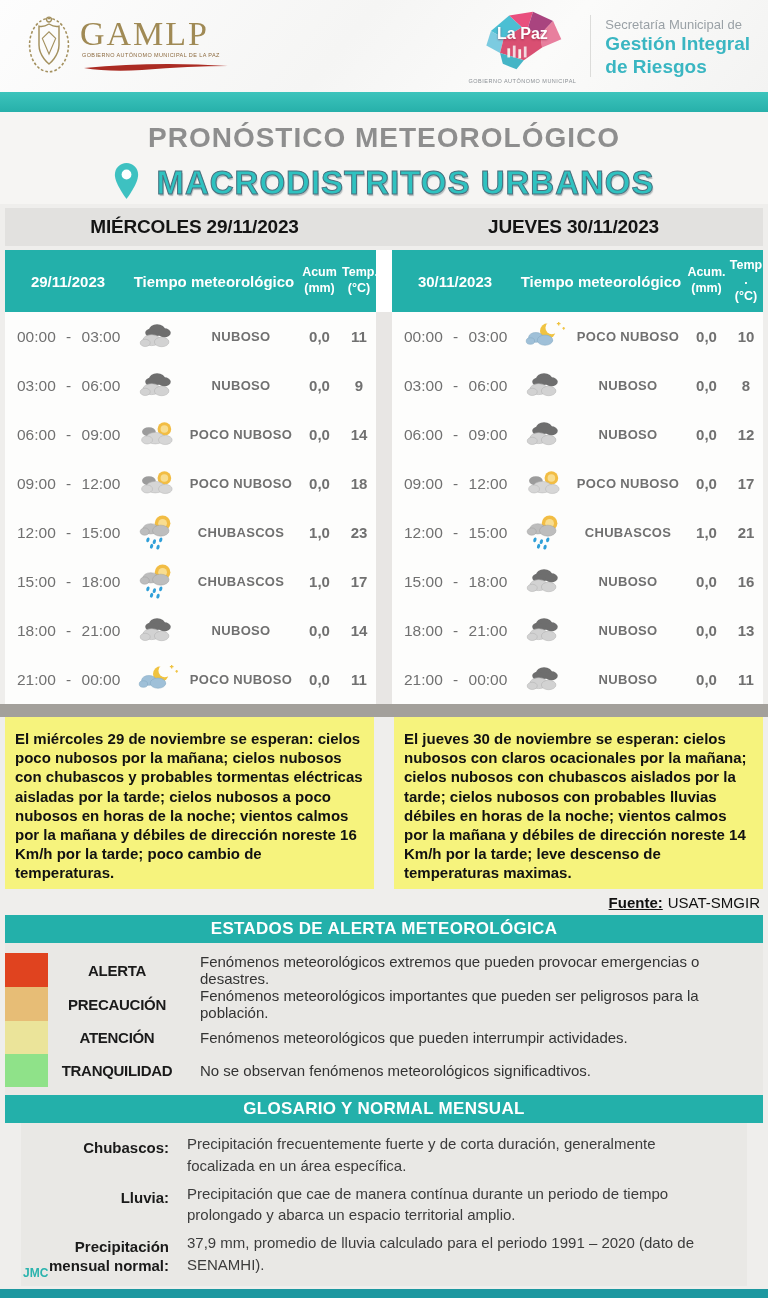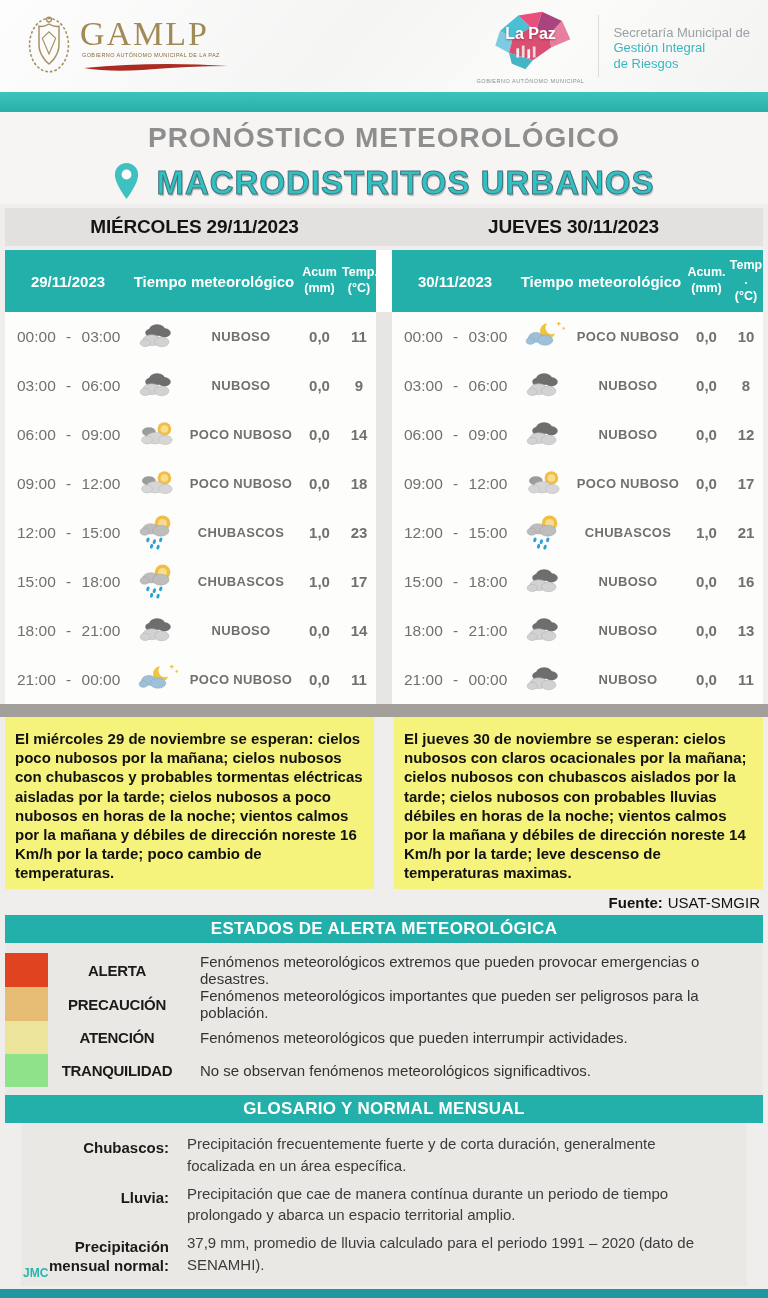--- a/index.html
+++ b/index.html
@@ -12,21 +12,21 @@
   .gamlp-txt{display:flex;flex-direction:column;line-height:1;}
   .gamlp-word{font-family:"Liberation Serif",serif;font-size:34px;color:#a08a55;letter-spacing:2px;}
   .gamlp-cap{font-size:5.5px;color:#8c6a3f;letter-spacing:.4px;margin:2px 0 1px 2px;white-space:nowrap;}
   .hdr-right{display:flex;align-items:center;gap:14px;}
   .lapaz{position:relative;display:flex;flex-direction:column;align-items:center;}
   .lapaz-word{position:absolute;top:16px;left:0;right:0;text-align:center;font-size:16px;font-weight:bold;color:#fff;text-shadow:0 1px 2px rgba(120,30,60,.55);}
   .lapaz-cap{font-size:5.5px;color:#8a8f94;letter-spacing:.5px;margin-top:1px;white-space:nowrap;}
   .hdr-div{width:1px;height:62px;background:#dcdcda;}
   .secretaria{line-height:1.2;padding-top:4px;}
   .sec-l1{font-size:13px;color:#9aa1a6;}
-  .sec-l2,.sec-l3{font-size:13px;font-weight:normal;color:#3ab6c2;}
+  .sec-l2,.sec-l3{font-size:19px;font-weight:bold;color:#3ab6c2;}
   .teal-band{height:20px;background:linear-gradient(#3cc4bc,#27b0aa);}
 
   
   .title-block{height:92px;background:#f6f5f3;text-align:center;}
   .main-title{padding-top:10px;font-size:28px;font-weight:bold;color:#8e8e8e;letter-spacing:1px;}
   .sub-row{margin-top:8px;display:flex;align-items:center;justify-content:center;gap:16px;}
   .sub-title{font-size:33px;font-weight:bold;color:#2fc2c0;-webkit-text-stroke:1px #49707e;letter-spacing:1px;text-shadow:1px 2px 1px rgba(60,80,90,.35);}
 
   
   .date-bar{margin:4px 5px;height:38px;background:#e2e1df;display:flex;}
@@ -46,21 +46,21 @@
   .c-time{padding-left:12px;font-size:15.5px;color:#707070;word-spacing:6px;}
   .c-icon{display:flex;justify-content:center;align-items:center;}
   .c-desc{text-align:center;font-size:13px;font-weight:bold;color:#707070;letter-spacing:.3px;}
   .c-num{text-align:center;font-size:15px;font-weight:600;color:#707070;}
 
   
   .gray-bar{margin:0 0;height:13px;background:#a3a09b;}
   .summaries{display:flex;margin:0 5px;gap:20px;}
   .sumbox{flex:1;height:172px;background:#f6f37d;padding:12px 10px;box-sizing:border-box;font-size:15px;font-weight:bold;color:#111;line-height:1.28;}
   .fuente{height:26px;text-align:right;padding-right:8px;font-size:15px;color:#111;display:flex;align-items:center;justify-content:flex-end;gap:5px;}
-  .fuente b{font-weight:bold;}
+  .fuente b{font-weight:bold;text-decoration:underline;}
 
   
   .sec-bar{margin:0 5px;height:28px;background:#23b0aa;color:#fff;font-size:17px;font-weight:bold;display:flex;align-items:center;justify-content:center;letter-spacing:.3px;}
   .alerts-body{margin:0 5px;background:#e9e8e5;padding:10px 0 8px 0;}
   .alert-row{display:grid;grid-template-columns:43px 138px 1fr;min-height:33px;align-items:stretch;}
   .alert-swatch{width:43px;}
   .alert-label{display:flex;align-items:center;justify-content:center;font-size:15px;font-weight:bold;color:#1a1a1a;letter-spacing:-.3px;}
   .alert-desc{display:flex;align-items:center;padding-left:14px;font-size:15px;color:#333;}
 
   

